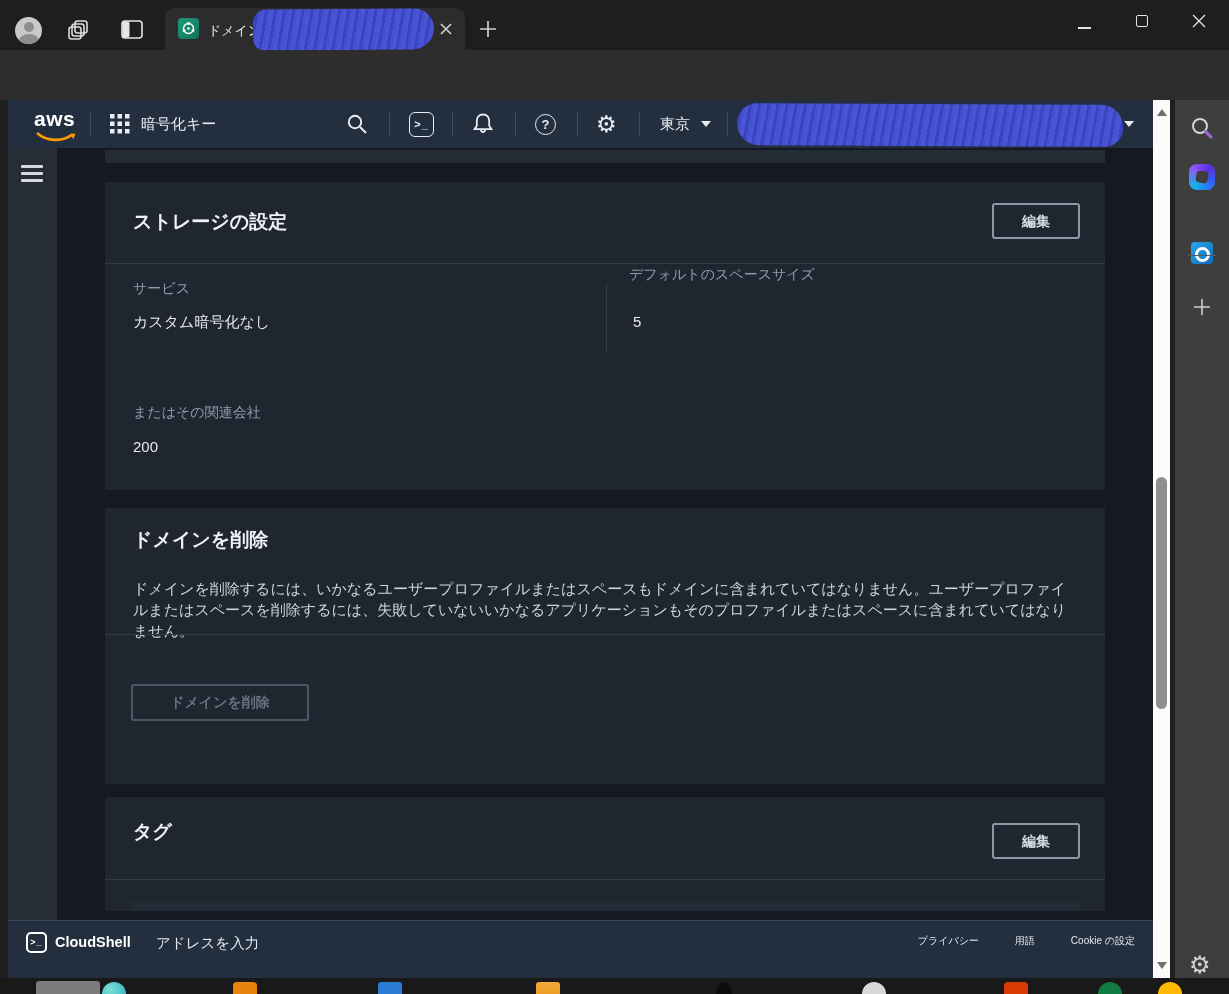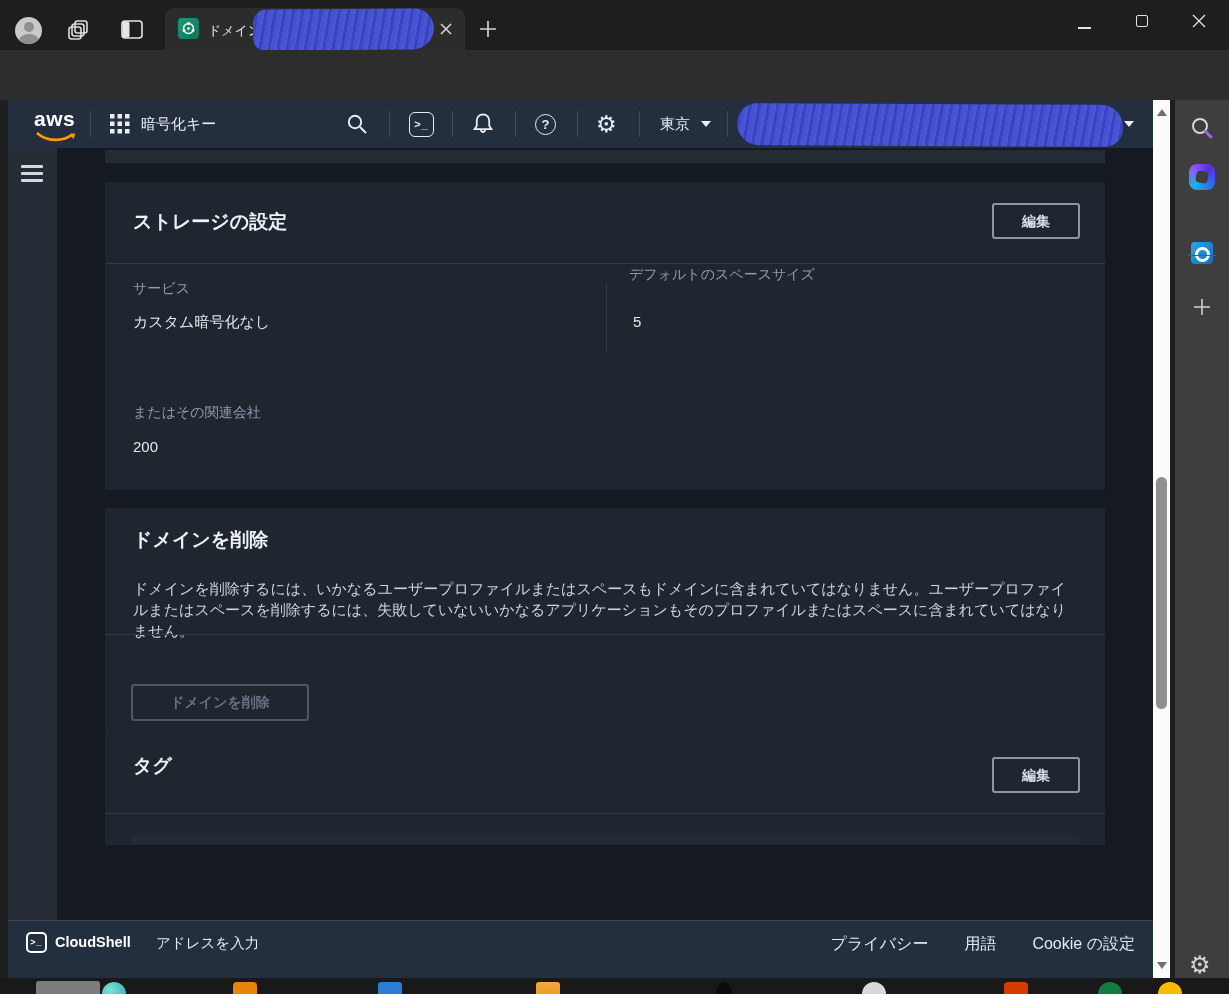--- a/index.html
+++ b/index.html
@@ -101,21 +101,21 @@
   .tag-col { position:absolute; top:18px; font-size:14.5px; font-weight:bold; color:#9fadc0; }
   .tag-cdiv { position:absolute; left:528px; top:12px; width:1px; height:30px; background:#3b4450; }
 
   
   .awsfooter { position:absolute; left:8px; top:920px; width:1145px; height:58px; background:#232f3e; border-top:1px solid #3b4859; }
   .cs-box { position:absolute; left:18px; top:11px; width:21px; height:21px; border:2px solid #fff; border-radius:5px;
     color:#fff; font-size:9px; font-weight:bold; text-align:center; line-height:17px; letter-spacing:1px; }
   .cs-label { position:absolute; left:47px; top:13px; font-size:14.5px; font-weight:bold; color:#fff; }
   .fb-label { position:absolute; left:148px; top:13px; font-size:14.5px; color:#e4eaf1; }
   .foot-links { position:absolute; right:18px; top:13px; display:flex; gap:36px; }
-  .foot-links span { font-size:16px; color:#e4eaf1; }
+  .foot-links span { font-size:10px; color:#e4eaf1; }
   .copyright { position:absolute; left:0; top:39px; width:1100px; text-align:center; font-size:13px; color:#f0f4f9; }
 
   
   .taskbar { position:absolute; left:0; top:978px; width:1229px; height:16px; background:#191919; overflow:hidden; }
   .tb-hl { position:absolute; left:36px; top:3px; width:64px; height:18px; background:#7c7c7c; border-radius:3px; }
   .tk { position:absolute; top:4px; width:24px; height:24px; border-radius:50%; }
 </style>
 </head>
 <body>
 
@@ -312,21 +312,21 @@
       <div style="position:absolute;left:28px;top:256px" class="field-value">200</div>
     </div>
 
     <div class="card" style="top:360px;height:276px">
       <div class="card-title" style="top:19px">ドメインを削除</div>
       <div class="desc">ドメインを削除するには、いかなるユーザープロファイルまたはスペースもドメインに含まれていてはなりません。ユーザープロファイルまたはスペースを削除するには、失敗していないいかなるアプリケーションもそのプロファイルまたはスペースに含まれていてはなりません。</div>
       <div class="card-hdiv" style="top:126px"></div>
       <button class="del-btn" disabled="">ドメインを削除</button>
     </div>
 
-    <div class="card" style="top:583px;height:114px;overflow:hidden">
+    <div class="card" style="top:649px;height:114px;overflow:hidden">
       <div class="card-title" style="top:22px">タグ</div>
       <button class="edit-btn" style="top:26px">編集</button>
       <div class="card-hdiv" style="top:82px"></div>
       <div class="tagtable">
         <span class="tag-col" style="left:34px">キー</span>
         <span class="tag-col" style="left:557px">値</span>
         <div class="tag-cdiv"></div>
       </div>
     </div>
   </div>

